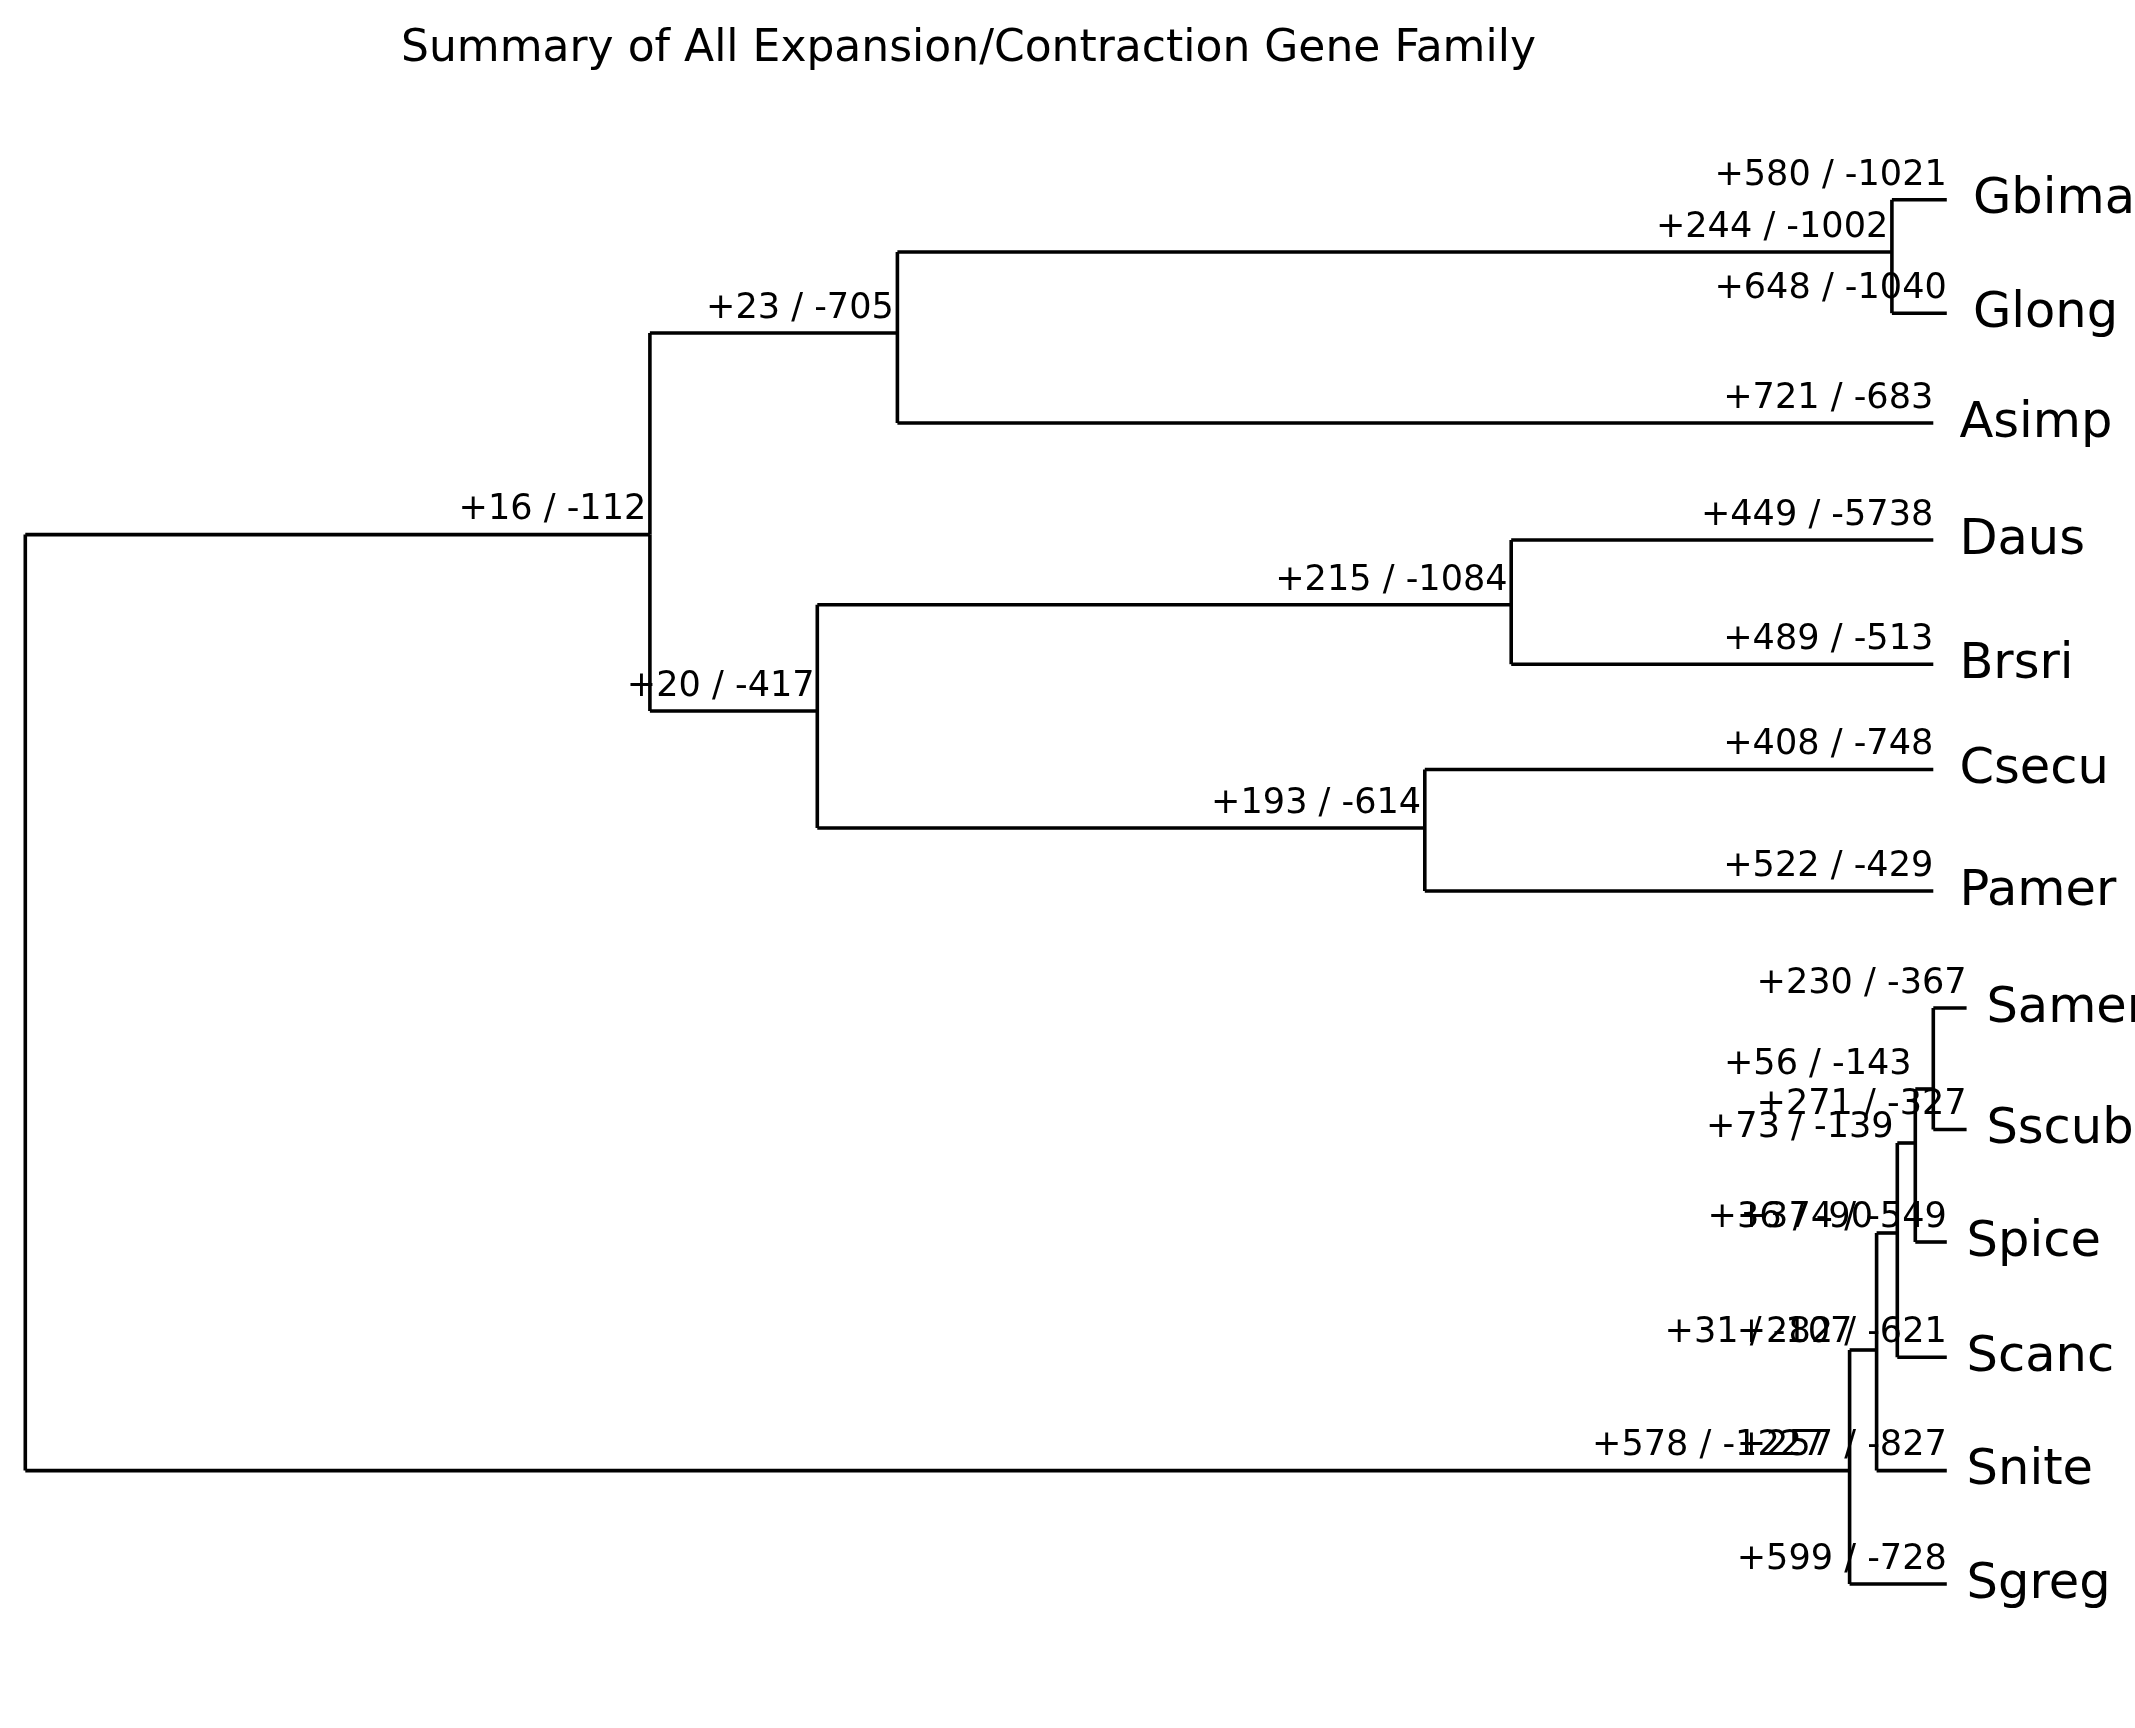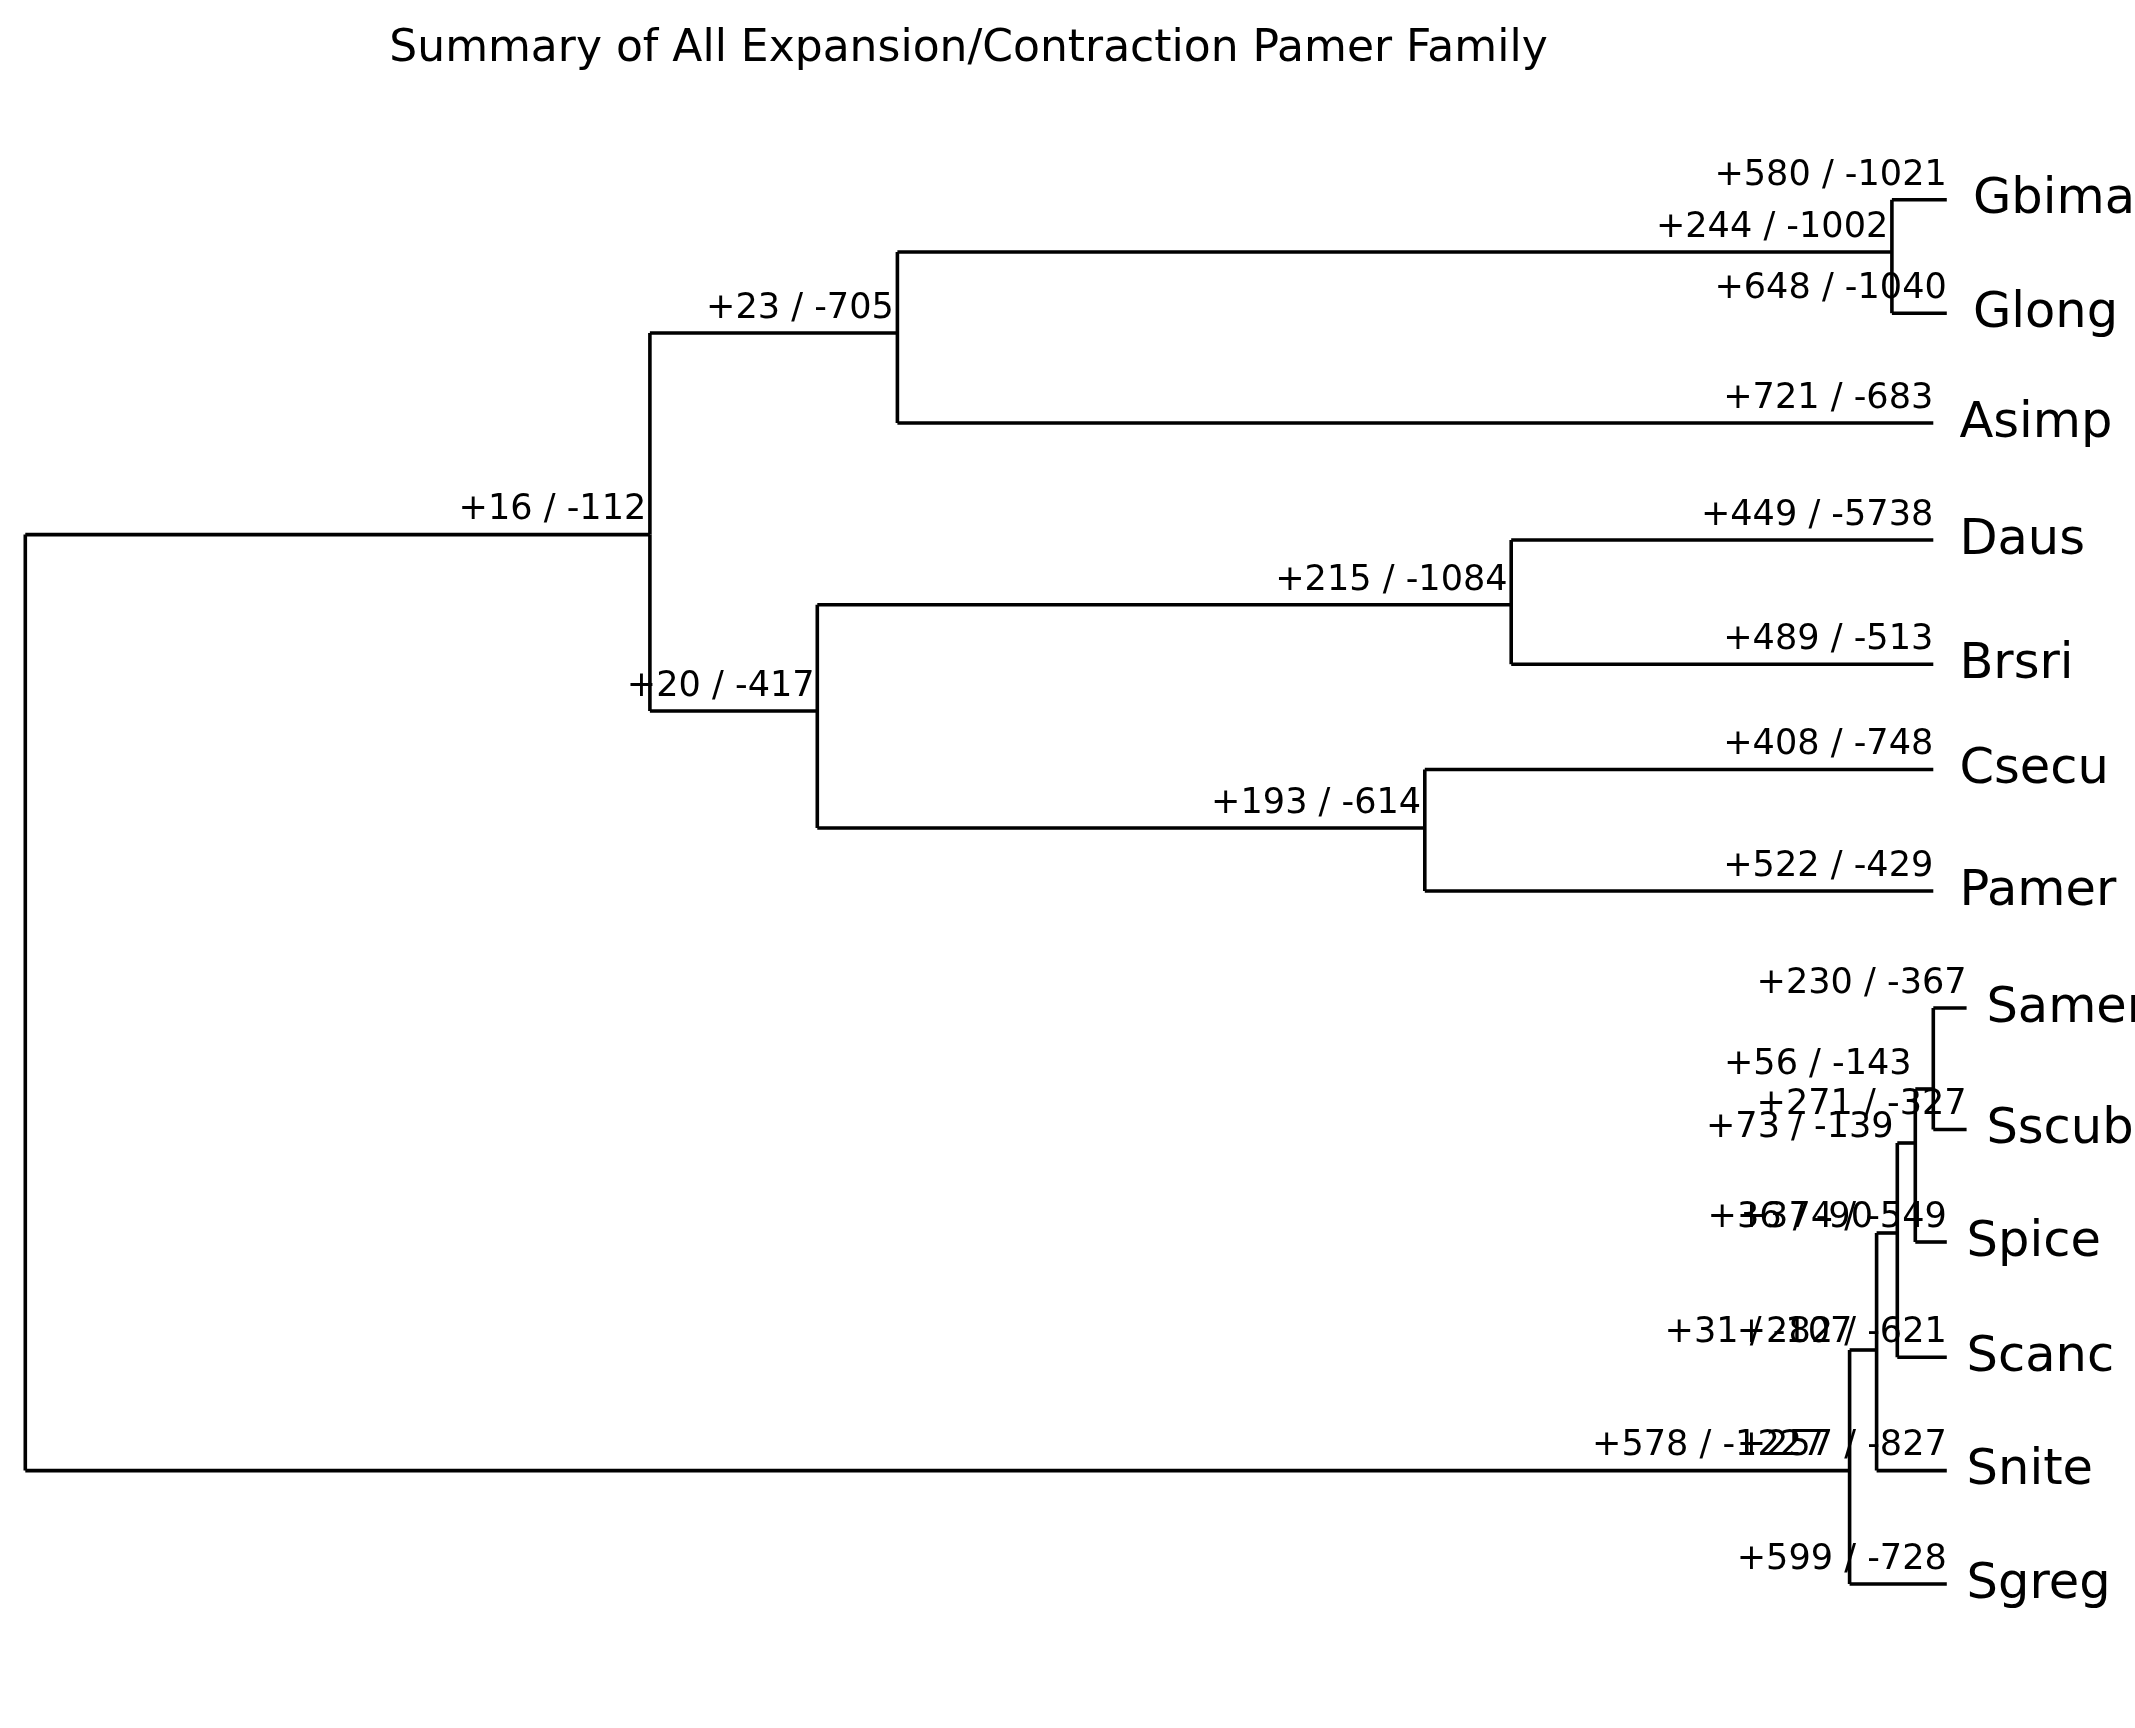--- a/index.html
+++ b/index.html
@@ -61,21 +61,21 @@
     text-anchor: end;
     dominant-baseline: alphabetic;
   }
 </style>
 </head>
 <body>
 
 <div id="tree-figure">
 
   <div class="fig-title">
-    <span>Summary of All Expansion/Contraction Pamer Family</span>
+    <span>Summary of All Expansion/Contraction Gene Family</span>
   </div>
 
   <svg class="tree-canvas" viewBox="0 0 2372 1920">
 
     <g>
 
       <path class="branch" d="M 28,594 L 28,1634"></path>
       <path class="branch" d="M 28,594 L 722,594"></path>
       <path class="branch" d="M 28,1634 L 2055,1634"></path>
 

